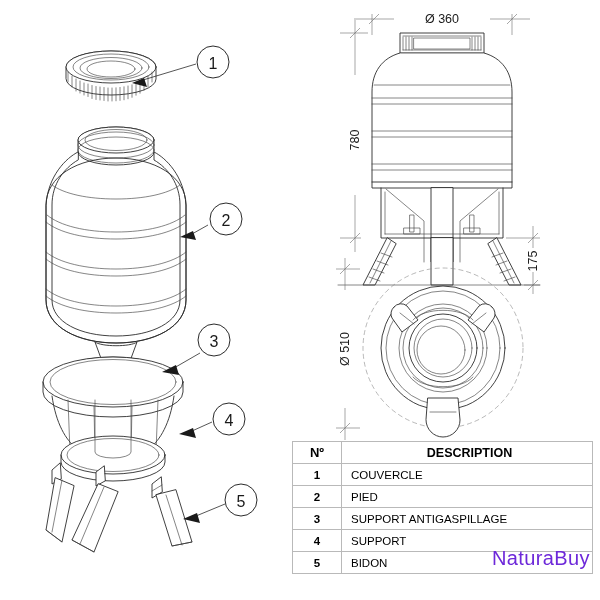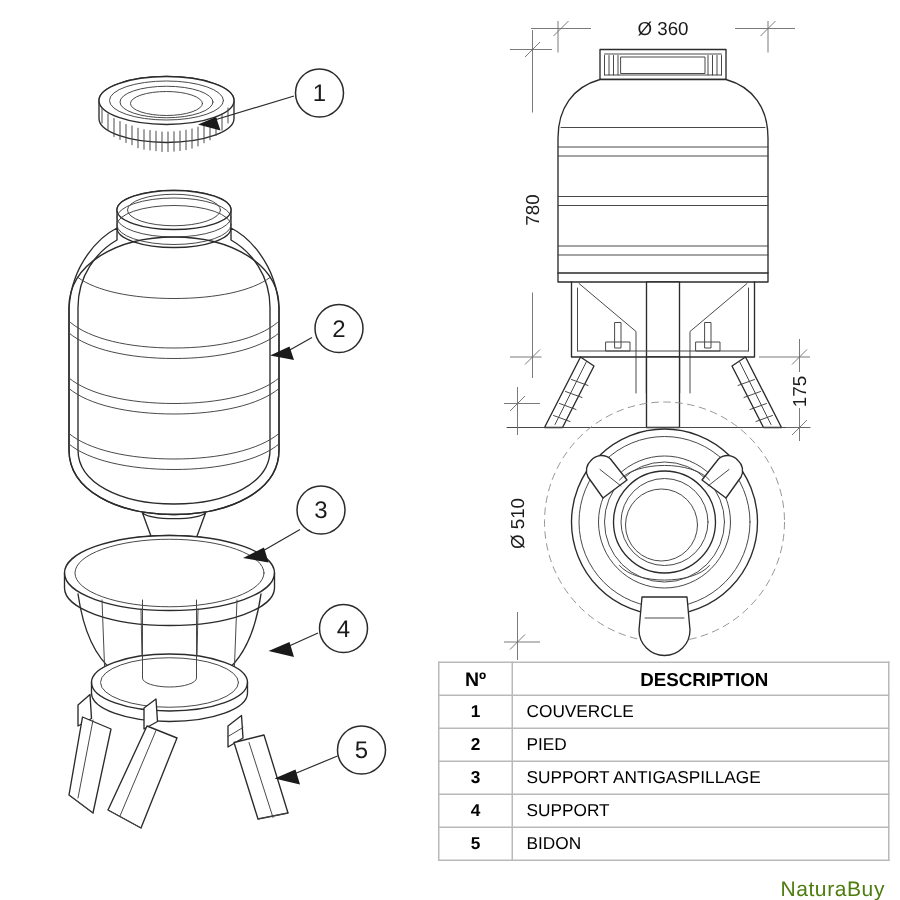--- a/index.html
+++ b/index.html
@@ -76,25 +76,25 @@
   #parts-table .col-num { width: 40px; text-align: center; font-weight: bold; }
   #parts-table .col-desc { width: 237px; text-align: left; padding-left: 9px; }
   #parts-table thead th { font-weight: bold; }
   #parts-table thead .col-desc { text-align: center; font-size: 12.5px; }
   #parts-table thead .col-num { font-size: 13px; }
 
   
   #watermark {
     position: absolute;
     right: 10px;
-    bottom: 0;
+    bottom: 30px;
     font-family: "Liberation Sans", sans-serif;
-    font-size: 14px;
+    font-size: 20px;
     letter-spacing: 0.4px;
-    color: #4d7c0f;
+    color: #6d28d9;
     user-select: none;
   }
 </style>
 </head>
 <body>
 
 <div id="sheet">
 
   <svg class="drawing" viewBox="0 0 600 600">
 

